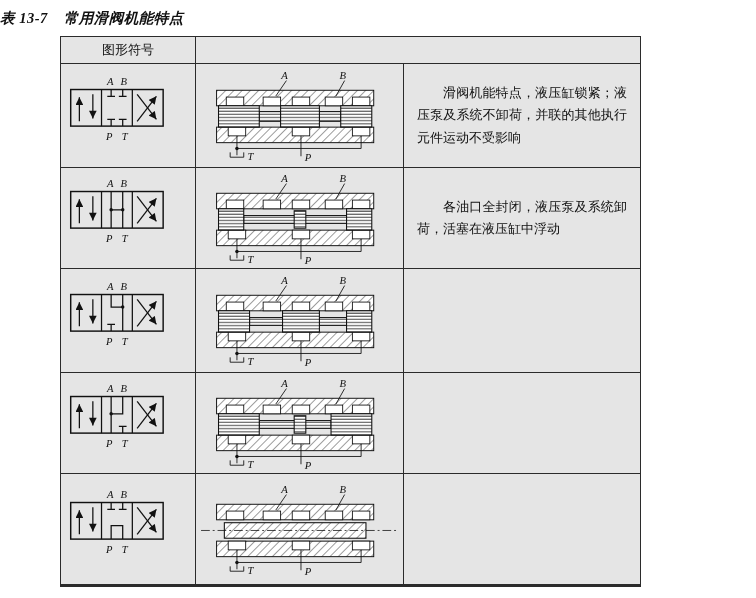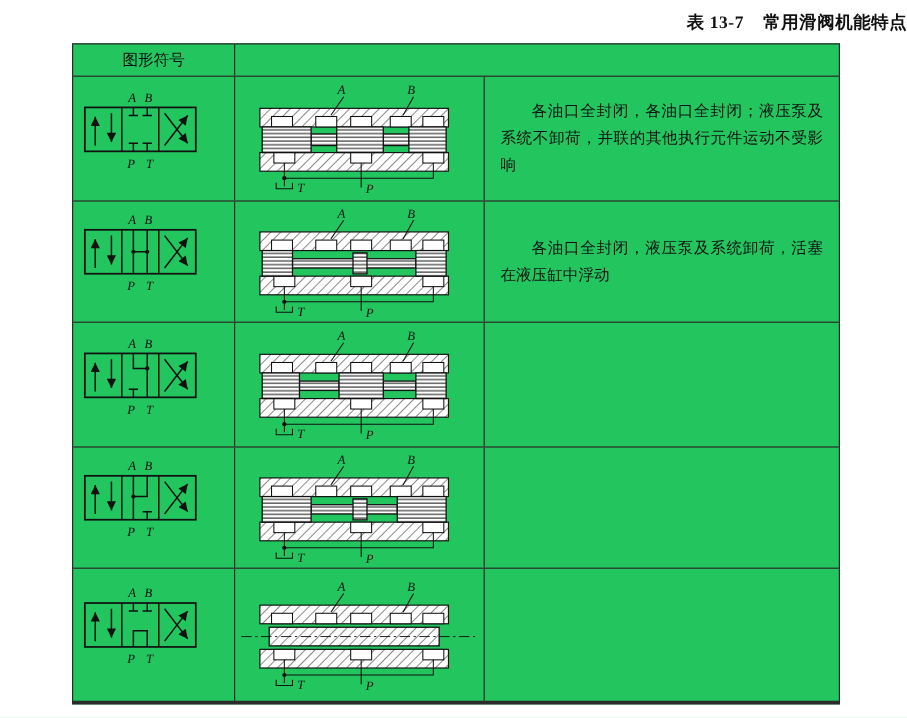--- a/index.html
+++ b/index.html
@@ -1,22 +1,22 @@
 <!DOCTYPE html>
 <html><head>
 <meta charset="utf-8">
 <style>
   html,body{margin:0;padding:0;background:#fff;}
   .page{position:relative;width:756px;height:598px;background:#fff;overflow:hidden;
         font-family:"Liberation Serif","DejaVu Serif",serif;color:#111;}
-  .title{position:absolute;top:9px;left:0;width:100%;text-align:right;
-         font-weight:700;font-size:14.5px;letter-spacing:.5px;}
+  .title{position:absolute;top:9px;left:0;width:100%;text-align:left;
+         font-weight:700;font-size:14.5px;letter-spacing:.5px;font-style:italic;}
   .title .gap{display:inline-block;width:16px;}
-  .tbl{position:absolute;left:60px;top:36px;width:640px;box-sizing:border-box;
-       border:1.5px solid #2b2b2b;border-bottom-width:3px;background:#22c55e;}
+  .tbl{position:absolute;left:60px;top:36px;width:581px;box-sizing:border-box;
+       border:1.5px solid #2b2b2b;border-bottom-width:3px;background:#e5e5e5;}
   .hdr{display:flex;height:26px;border-bottom:1px solid #2b2b2b;}
   .hdr .hc{display:flex;align-items:center;justify-content:center;font-size:13px;}
   .c1{width:135px;border-right:1px solid #2b2b2b;box-sizing:border-box;}
   .c2{width:208px;border-right:1px solid #2b2b2b;box-sizing:border-box;}
   .c3{flex:1;box-sizing:border-box;}
   .row{display:flex;}
   .row + .row{border-top:1px solid #2b2b2b;}
   .cell{display:flex;align-items:center;justify-content:center;}
   .c3 p{margin:0;padding:0 13px;text-indent:2em;font-size:13px;line-height:1.72;
         text-align:justify;}
@@ -103,21 +103,21 @@
     <path class="tn" d="M32 88 V93 H46 V88"></path>
     <text class="it" x="50" y="96">T</text>
     <text class="it" x="109" y="97">P</text>
     <text class="it" x="88" y="12" text-anchor="middle">A</text>
     <line class="tn" x1="90" y1="14" x2="79" y2="30"></line>
     <text class="it" x="148" y="12" text-anchor="middle">B</text>
     <line class="tn" x1="150" y1="14" x2="141" y2="30"></line>
   </svg>
           </div>
     <div class="cell c3">
-      <p>各油口全封闭，各油口全封闭；液压泵及系统不卸荷，并联的其他执行元件运动不受影响</p>
+      <p>滑阀机能特点，液压缸锁紧；液压泵及系统不卸荷，并联的其他执行元件运动不受影响</p>
     </div>
         </div>
         <div class="row" style="height: 100px;">
           <div class="cell c1">
             <svg viewBox="0 0 135 95" width="130" height="92">
     <text class="it" text-anchor="middle" x="49" y="15">A</text>
     <text class="it" text-anchor="middle" x="63" y="15">B</text>
     <text class="it" text-anchor="middle" x="48" y="72">P</text>
     <text class="it" text-anchor="middle" x="64" y="72">T</text>
     <rect class="box" x="8" y="20" width="96" height="38"></rect>

